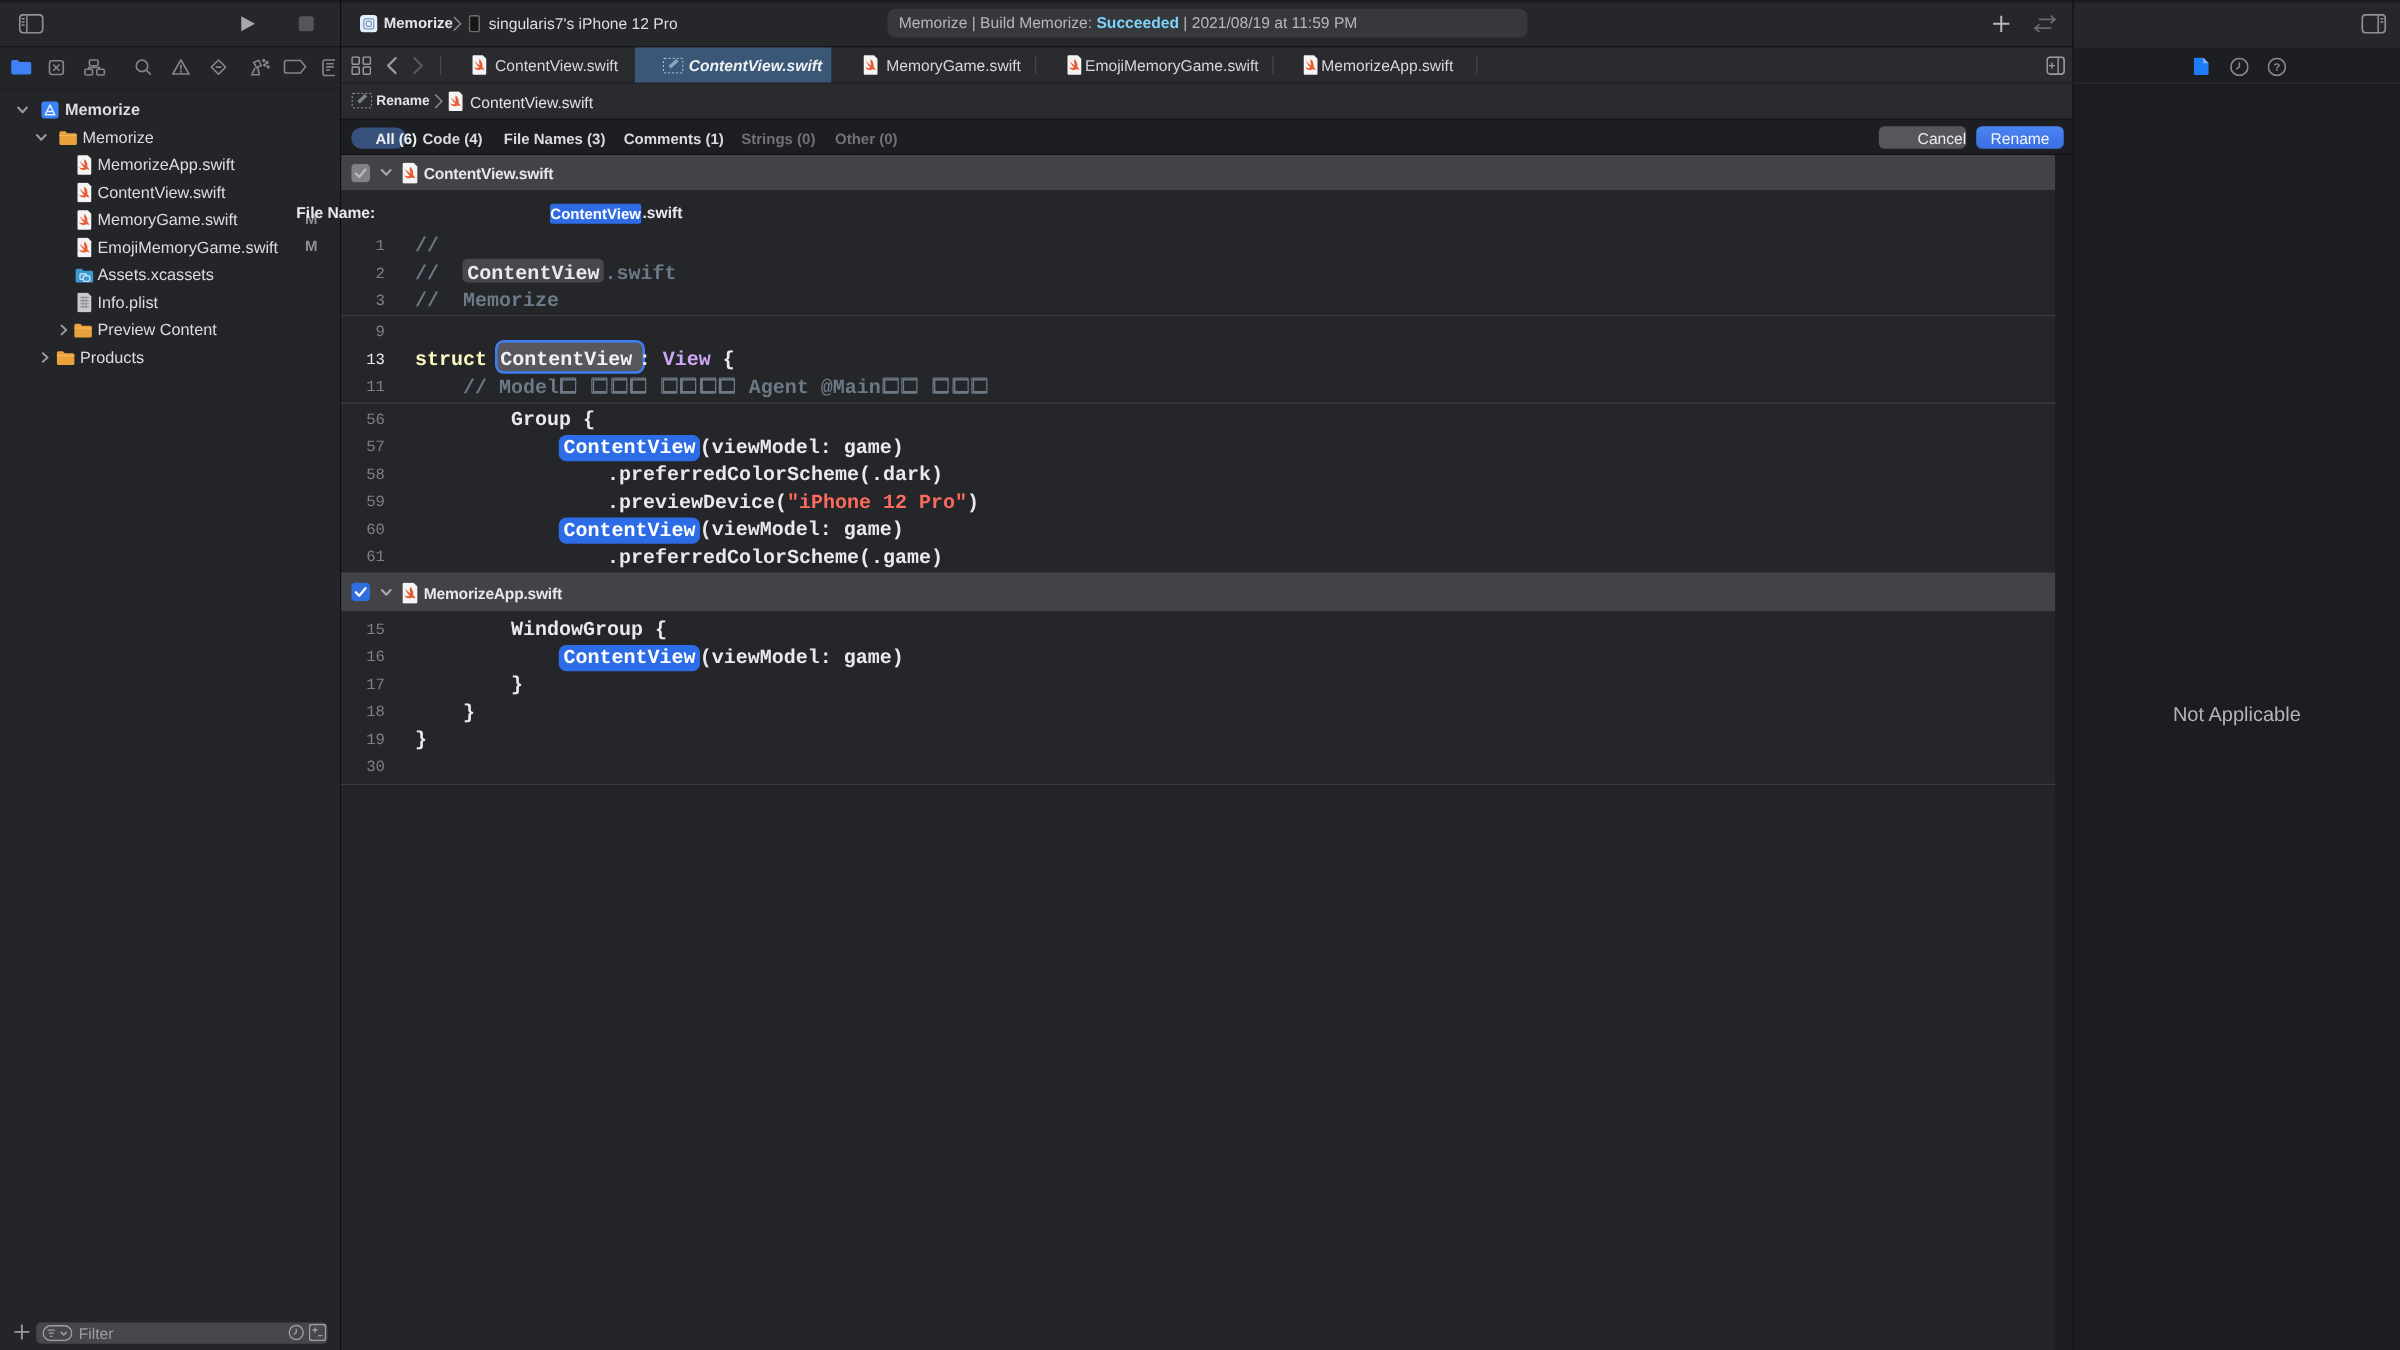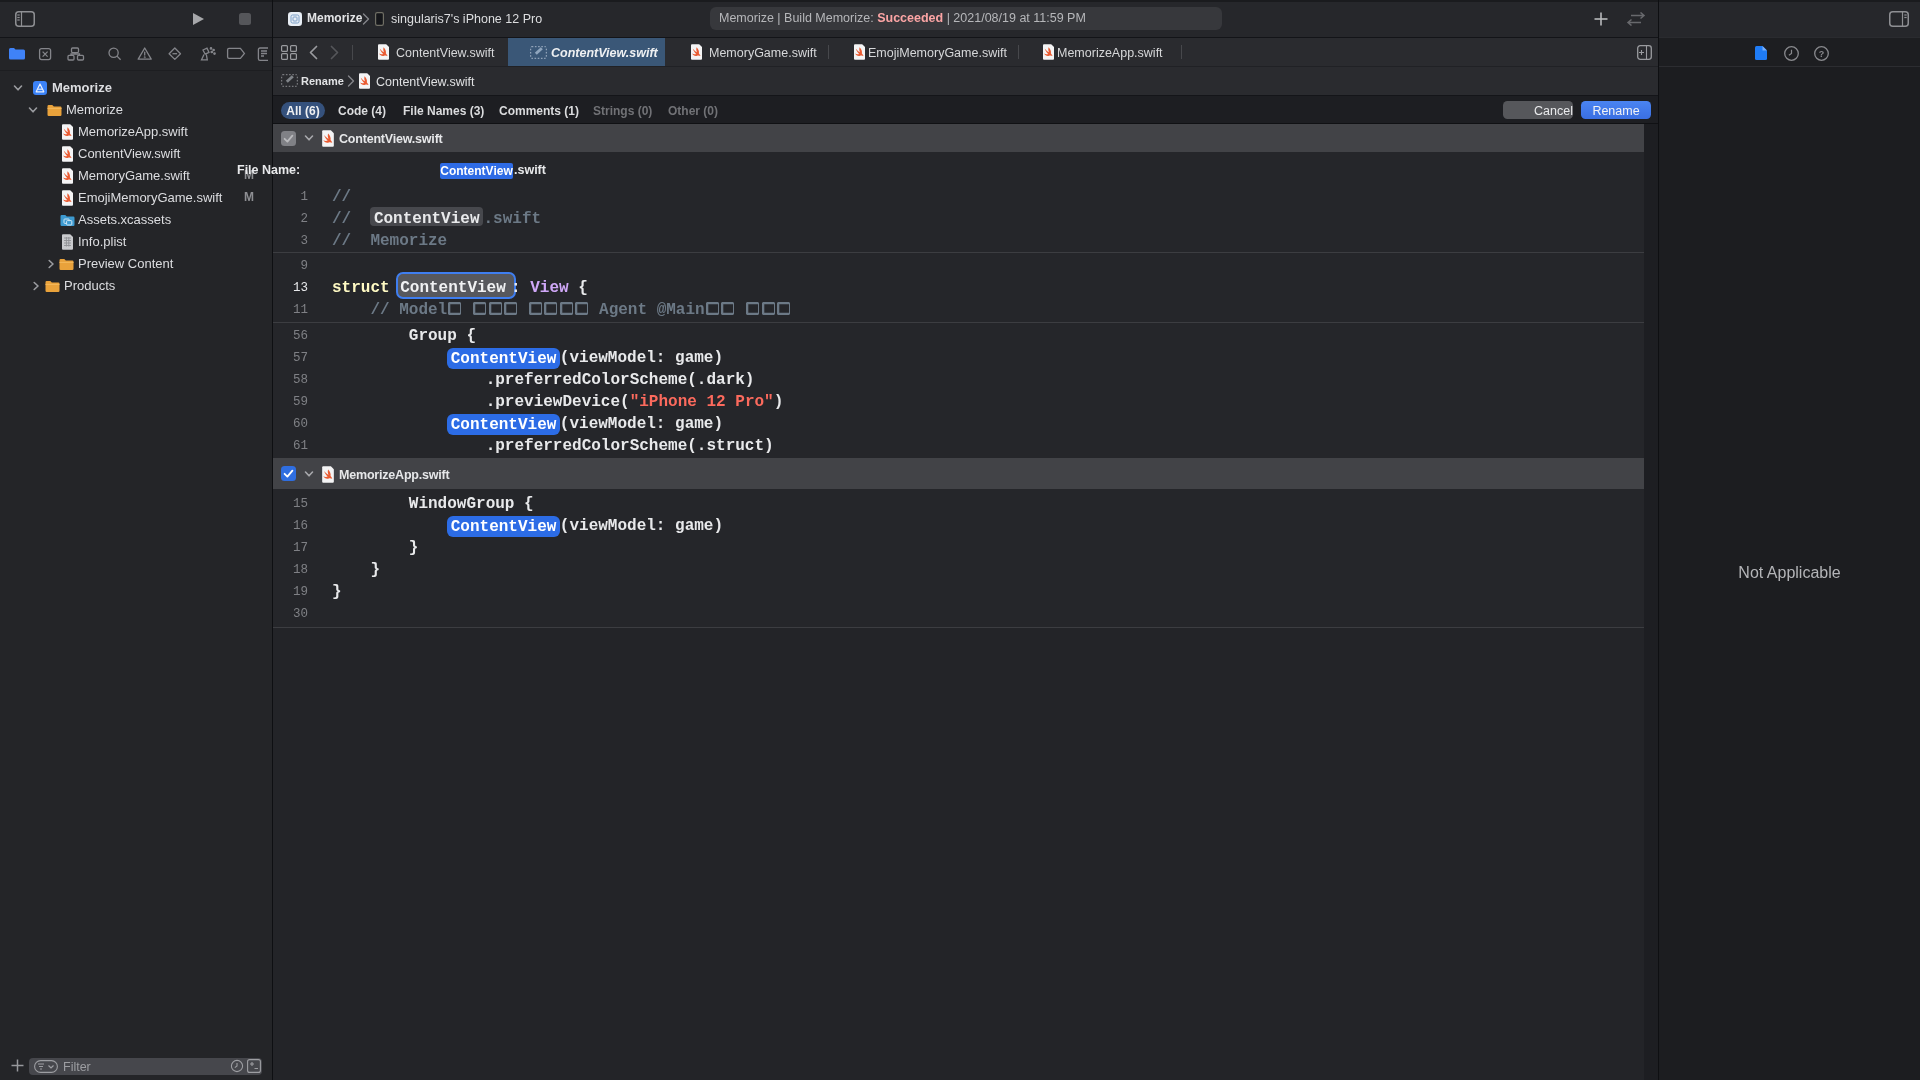--- a/index.html
+++ b/index.html
@@ -55,21 +55,21 @@
 </svg>
 <div class="abs ui" style="left:307px;top:11px;width:80px;height:16px;font-size:12px;font-weight:bold;color:#e3e4e6">Memorize</div>
 <svg class="abs" style="left:362px;top:13px" width="8" height="12" viewBox="0 0 8 12">
     <path d="M1.5 1 L6.5 6 L1.5 11" stroke="#85868a" stroke-width="1.4" fill="none" stroke-linecap="round" stroke-linejoin="round"></path>
   </svg>
 <svg class="abs" style="left:375px;top:12px" width="9" height="14" viewBox="0 0 9 14">
 <rect x="0.6" y="0.6" width="7.8" height="12.8" rx="1.6" fill="#15161a" stroke="#6f6e64" stroke-width="1.2"></rect>
 </svg>
 <div class="abs ui" style="left:391px;top:11.5px;width:200px;height:16px;font-size:12.5px;color:#dddee0">singularis7's iPhone 12 Pro</div>
 <div class="abs" style="left:710px;top:7px;width:512px;height:23px;background:#37383c;border-radius:6px"></div>
-<div class="abs ui" style="left:719px;top:11px;width:500px;height:16px;font-size:12.5px;color:#b6b7ba">Memorize | Build Memorize: <span style="color:#fca5a5;font-weight:bold">Succeeded</span> | 2021/08/19 at 11:59 PM</div>
+<div class="abs ui" style="left:719px;top:11px;width:500px;height:16px;font-size:12.5px;color:#b6b7ba">Memorize | Build Memorize: <span style="color:#7dd3fc;font-weight:bold">Succeeded</span> | 2021/08/19 at 11:59 PM</div>
 <svg class="abs" style="left:1594px;top:12px" width="14" height="14" viewBox="0 0 14 14">
 <line x1="7" y1="0.5" x2="7" y2="13.5" stroke="#b9babd" stroke-width="1.6"></line>
 <line x1="0.5" y1="7" x2="13.5" y2="7" stroke="#b9babd" stroke-width="1.6"></line>
   </svg>
 <svg class="abs" style="left:1626px;top:12px" width="20" height="14" viewBox="0 0 20 14">
 <g stroke="#68696d" stroke-width="1.5" fill="none">
 <path d="M5 3.5 H18 M14.5 0.5 L18 3.5 L14.5 6.5"></path>
 <path d="M15 10.5 H2 M5.5 7.5 L2 10.5 L5.5 13.5"></path>
 </g>
   </svg>
@@ -251,21 +251,21 @@
 <div class="abs ui" style="left:301px;top:75px;width:60px;height:16px;font-size:11px;font-weight:bold;color:#e2e3e5">Rename</div>
 <svg class="abs" style="left:347px;top:75px" width="8" height="12" viewBox="0 0 8 12">
     <path d="M1.5 1 L6.5 6 L1.5 11" stroke="#85868a" stroke-width="1.4" fill="none" stroke-linecap="round" stroke-linejoin="round"></path>
   </svg>
 <svg class="abs" style="left:358px;top:73px" width="13" height="16" viewBox="0 0 13 16">
 <path d="M1 1.2 Q1 0.2 2 0.2 L9.2 0.2 L12 3 L12 14.8 Q12 15.8 11 15.8 L2 15.8 Q1 15.8 1 14.8 Z" fill="#f4f4f5"></path>
 <path d="M6.6 3.2 C8.5 4.9 9.3 7.3 8.9 9.4 C9.8 10.3 10.4 11.4 10.5 12.1 C9.4 11.5 8.2 11.3 7.2 11.7 C5.2 12.4 3.1 11.6 2.1 9.6 C3.6 10.5 5.1 10.5 6.2 9.9 C4.5 8.3 3.2 6 2.8 4.7 C4.1 6.2 5.8 7.7 7 8.3 C6.2 6.7 6.1 4.7 6.6 3.2 Z" fill="#ea5b32"></path>
   </svg>
 <div class="abs ui" style="left:376px;top:74.5px;width:130px;height:16px;font-size:12.5px;color:#dfe0e2">ContentView.swift</div>
 <div class="abs" style="left:281px;top:102px;width:44px;height:17px;background:#35517c;border-radius:8.5px"></div>
-<div class="abs ui" style="left:281px;top:104px;width:44px;height:15px;font-size:12px;font-weight:bold;color:#eff0f2;text-align:center">All (6)</div>
+<div class="abs ui" style="left:295px;top:104px;width:44px;height:15px;font-size:12px;font-weight:bold;color:#eff0f2;text-align:center">All (6)</div>
 <div class="abs ui" style="left:338px;top:104px;width:60px;height:15px;font-size:12px;font-weight:bold;color:#dbdcde">Code (4)</div>
 <div class="abs ui" style="left:403px;top:104px;width:90px;height:15px;font-size:12px;font-weight:bold;color:#dbdcde">File Names (3)</div>
 <div class="abs ui" style="left:499px;top:104px;width:90px;height:15px;font-size:12px;font-weight:bold;color:#dbdcde">Comments (1)</div>
 <div class="abs ui" style="left:593px;top:104px;width:70px;height:15px;font-size:12px;font-weight:bold;color:#717276">Strings (0)</div>
 <div class="abs ui" style="left:668px;top:104px;width:60px;height:15px;font-size:12px;font-weight:bold;color:#717276">Other (0)</div>
 <div class="abs" style="left:1503px;top:101px;width:70px;height:18px;background:#56575b;border-radius:4.5px"></div>
 <div class="abs ui" style="left:1503px;top:103.5px;width:70px;height:15px;font-size:12.5px;color:#e9eaec;text-align:right">Cancel</div>
 <div class="abs" style="left:1581px;top:101px;width:70px;height:18px;background:linear-gradient(#4a84f2,#3a6fe2);border-radius:4.5px"></div>
 <div class="abs ui" style="left:1581px;top:103.5px;width:70px;height:15px;font-size:12.5px;color:#f2f3f5;text-align:center">Rename</div>
 <div class="abs" style="left:273px;top:124px;width:1371px;height:28px;background:#424347"></div>
@@ -321,21 +321,21 @@
 <div class="abs mono" style="left:332px;top:325px;height:22px">        Group {</div>
 <div class="abs num" style="left:250px;top:347px;color:#7f8085">57</div>
 <div class="abs mono" style="left:332px;top:347px;height:22px">            <span class="hl">ContentView</span>(viewModel: game)</div>
 <div class="abs num" style="left:250px;top:369px;color:#7f8085">58</div>
 <div class="abs mono" style="left:332px;top:369px;height:22px">                .preferredColorScheme(.dark)</div>
 <div class="abs num" style="left:250px;top:391px;color:#7f8085">59</div>
 <div class="abs mono" style="left:332px;top:391px;height:22px">                .previewDevice(<span class="str">"iPhone 12 Pro"</span>)</div>
 <div class="abs num" style="left:250px;top:413px;color:#7f8085">60</div>
 <div class="abs mono" style="left:332px;top:413px;height:22px">            <span class="hl">ContentView</span>(viewModel: game)</div>
 <div class="abs num" style="left:250px;top:435px;color:#7f8085">61</div>
-<div class="abs mono" style="left:332px;top:435px;height:22px">                .preferredColorScheme(.struct)</div>
+<div class="abs mono" style="left:332px;top:435px;height:22px">                .preferredColorScheme(.game)</div>
 <div class="abs num" style="left:250px;top:493px;color:#7f8085">15</div>
 <div class="abs mono" style="left:332px;top:493px;height:22px">        WindowGroup {</div>
 <div class="abs num" style="left:250px;top:515px;color:#7f8085">16</div>
 <div class="abs mono" style="left:332px;top:515px;height:22px">            <span class="hl">ContentView</span>(viewModel: game)</div>
 <div class="abs num" style="left:250px;top:537px;color:#7f8085">17</div>
 <div class="abs mono" style="left:332px;top:537px;height:22px">        }</div>
 <div class="abs num" style="left:250px;top:559px;color:#7f8085">18</div>
 <div class="abs mono" style="left:332px;top:559px;height:22px">    }</div>
 <div class="abs num" style="left:250px;top:581px;color:#7f8085">19</div>
 <div class="abs mono" style="left:332px;top:581px;height:22px">}</div>

